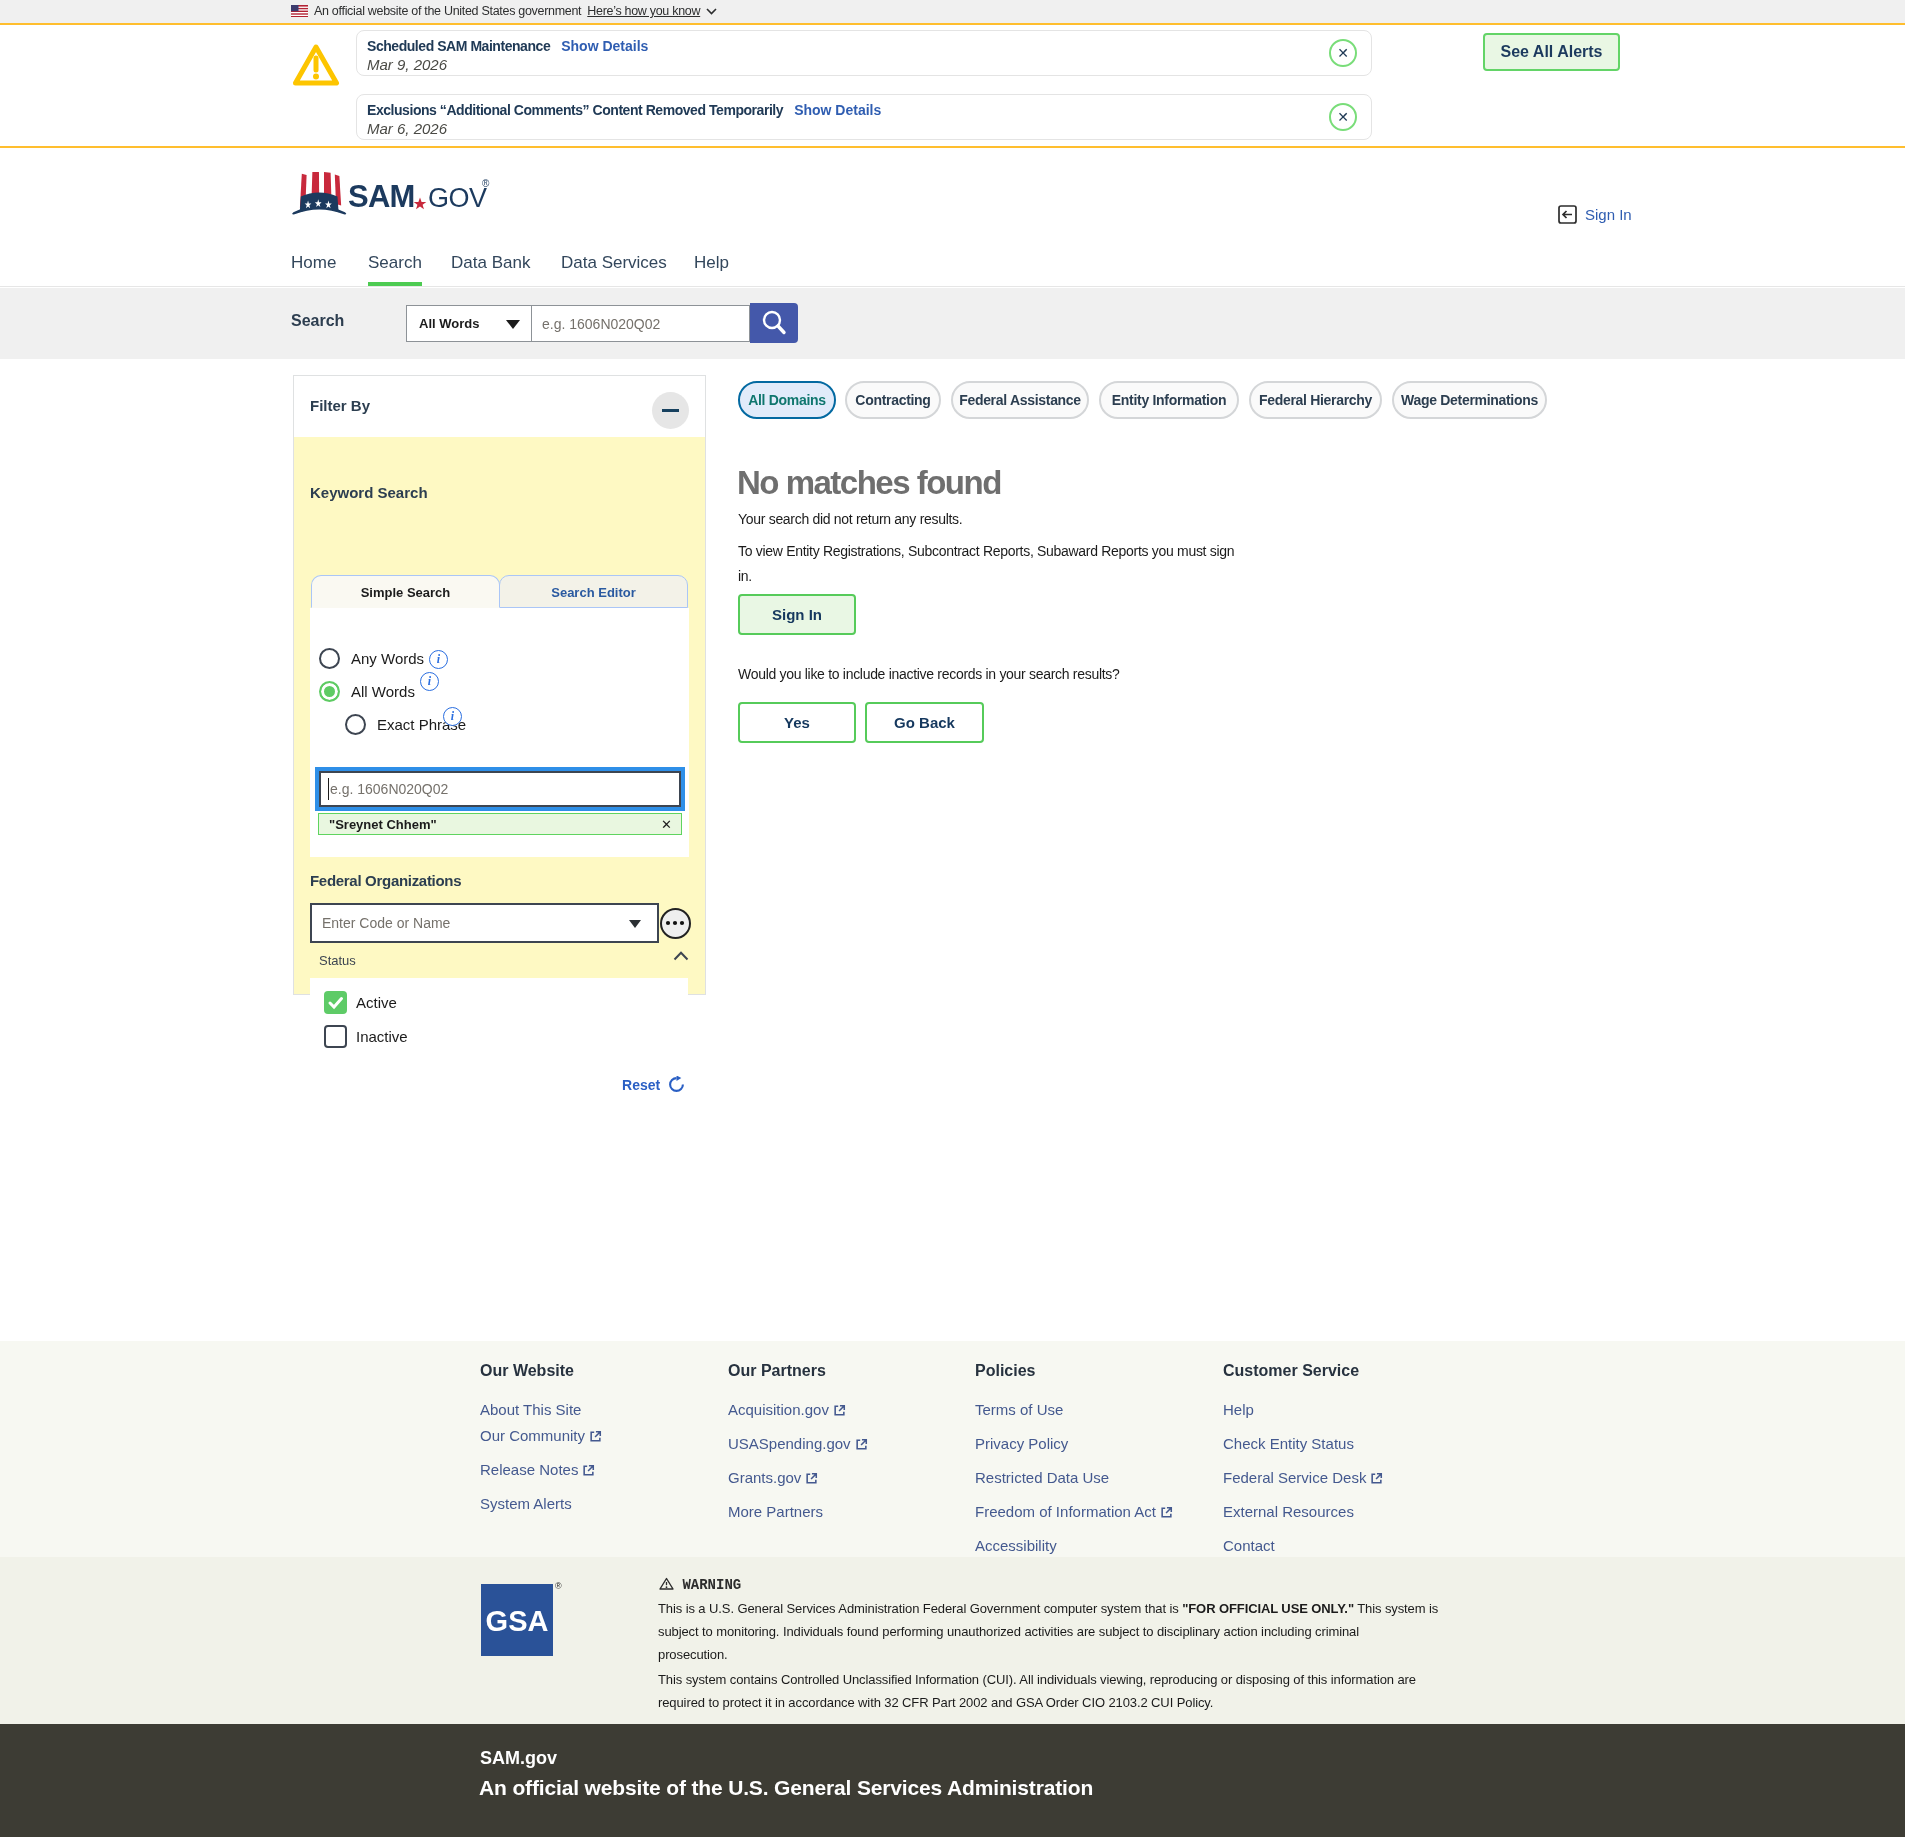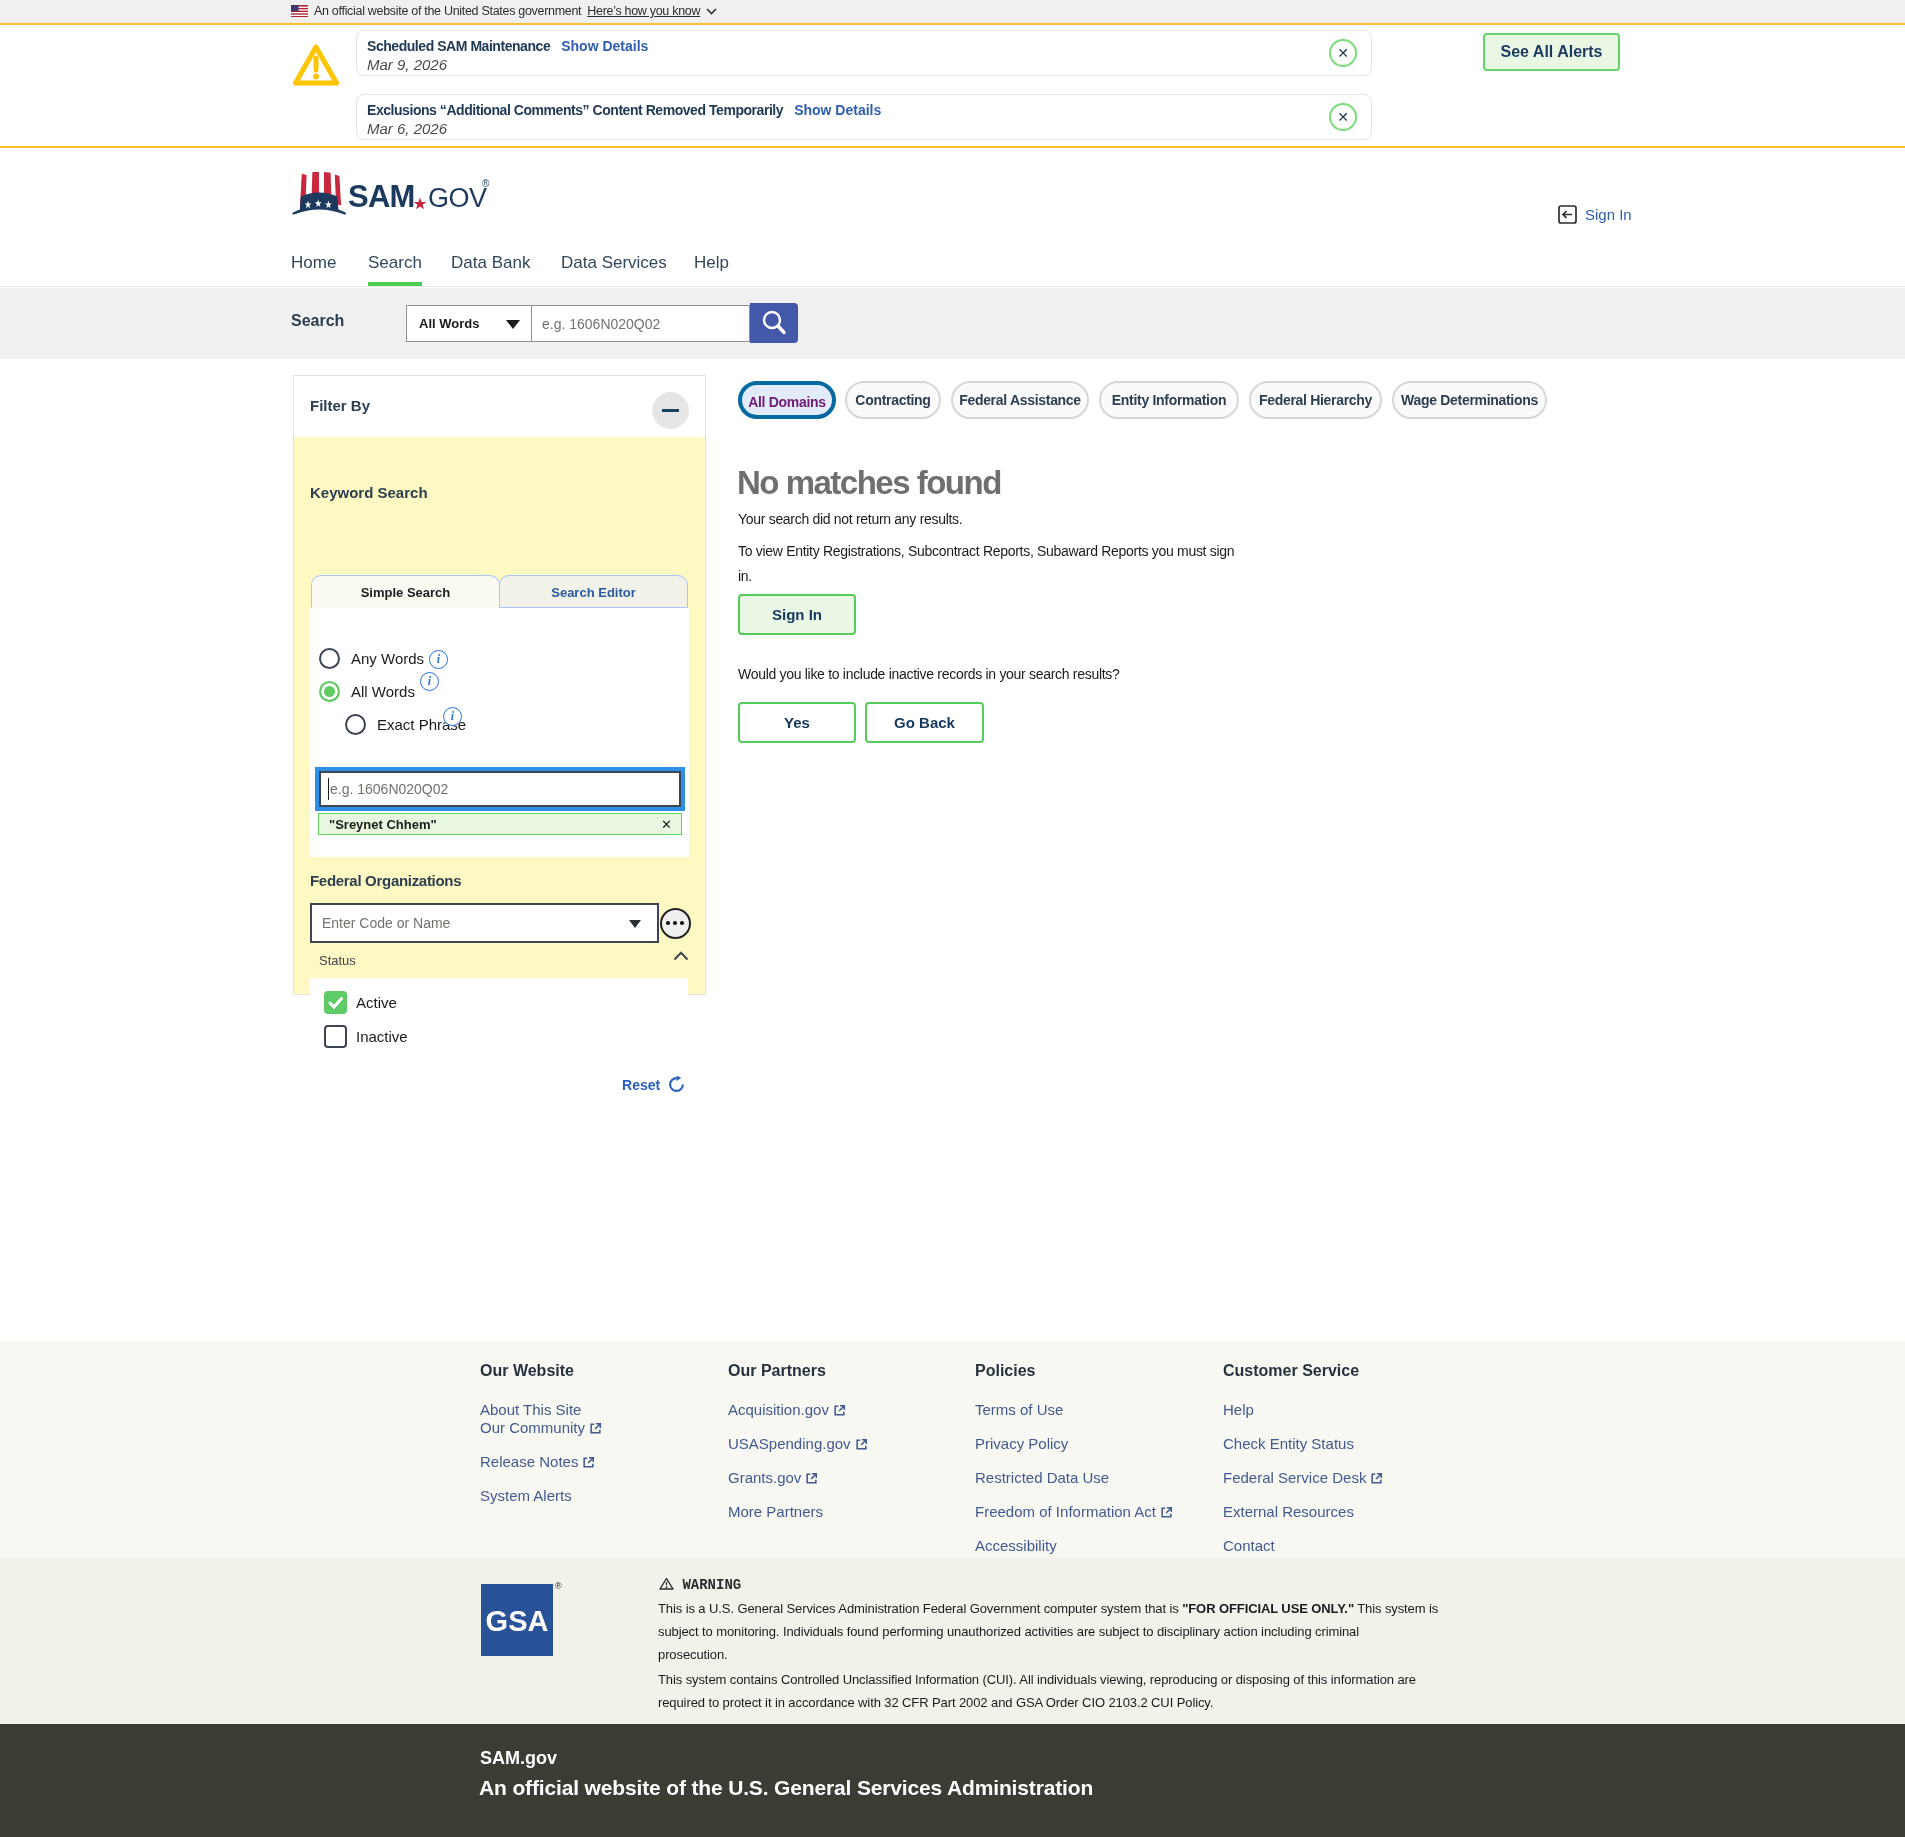--- a/index.html
+++ b/index.html
@@ -77,21 +77,21 @@
   .status-lbl { position:absolute; left:25px; top:577px; font-size:13px; color:#3d4551; }
   .status-box { position:absolute; left:16px; top:602px; width:378px; height:83px; background:#fff;padding-left:12px; }
   .cb { position:absolute; left:14px; width:23px; height:23px; border-radius:4px; }
   .cb.on { background:#5ecb67; }
   .cb.off { background:#fff; border:2px solid #3d4551; }
   .cb-l { position:absolute; left:46px; font-size:15px; color:#1b1b1b; }
   .reset { position:absolute; right:20px; top:700px; font-size:14px; font-weight:bold; color:#2a5fc4; }
 
   
   .pill { position:absolute; top:381px; height:38px; border-radius:19px; font-size:14px; letter-spacing:-0.3px; font-weight:bold; color:#2c3e50; line-height:34px; text-align:center; background:#fafafa; border:2px solid #d4d6d8; white-space:nowrap; }
-  .pill.on { background:#e1ebfa; border:4px solid #0369a1; color:#701a75; }
+  .pill.on { background:#e1ebfa; border:2px solid #0369a1; color:#0f766e; }
   .nomatch { position:absolute; left:737px; top:464px; font-size:33px; letter-spacing:-1.5px; font-weight:bold; color:#6f6f6f; }
   .msg1 { position:absolute; left:738px; top:511px; font-size:14px; letter-spacing:-0.3px; color:#1b1b1b; }
   .msg2 { position:absolute; left:738px; top:539px; width:520px; font-size:14px; letter-spacing:-0.3px; line-height:25px; color:#1b1b1b; }
   .btn-green { position:absolute; border-radius:4px; font-size:15px; font-weight:bold; color:#15385e; text-align:center; }
   .signin-btn { left:738px; top:594px; width:118px; height:41px; background:#e9f7e4; border:2px solid #56cb5a; line-height:37px; }
   .msg3 { position:absolute; left:738px; top:666px; font-size:14px; letter-spacing:-0.3px; color:#1b1b1b; }
   .yes-btn { left:738px; top:702px; width:118px; height:41px; background:#fff; border:2px solid #56cb5a; line-height:37px; }
   .goback-btn { left:865px; top:702px; width:119px; height:41px; background:#fff; border:2px solid #56cb5a; line-height:37px; }
 
   
@@ -273,21 +273,21 @@
 <div class="msg1">Your search did not return any results.</div>
 <div class="msg2">To view Entity Registrations, Subcontract Reports, Subaward Reports you must sign<br>in.</div>
 <div class="btn-green signin-btn">Sign In</div>
 <div class="msg3">Would you like to include inactive records in your search results?</div>
 <div class="btn-green yes-btn">Yes</div>
 <div class="btn-green goback-btn">Go Back</div>
 
 <div class="f-links">
   <div class="f-col" style="left:480px;">
     <h4 style="margin-bottom:21px;">Our Website</h4>
-    <a href="#" style="margin-bottom:0;">About This Site</a>
+    <a href="#" style="margin-bottom:8px;">About This Site</a>
     <a href="#" style="margin-bottom:16px;">Our Community<svg class="ext" width="13" height="13" viewBox="0 0 15 15">
           <path d="M6 2.5 H2.5 V12.5 H12.5 V9" fill="none" stroke="#44598f" stroke-width="1.8"></path>
           <path d="M8 2 H13 V7 M13 2 L7 8" fill="none" stroke="#44598f" stroke-width="1.8"></path>
         </svg></a>
     <a href="#" style="margin-bottom:16px;">Release Notes<svg class="ext" width="13" height="13" viewBox="0 0 15 15">
           <path d="M6 2.5 H2.5 V12.5 H12.5 V9" fill="none" stroke="#44598f" stroke-width="1.8"></path>
           <path d="M8 2 H13 V7 M13 2 L7 8" fill="none" stroke="#44598f" stroke-width="1.8"></path>
         </svg></a>
     <a href="#">System Alerts</a>
   </div>

